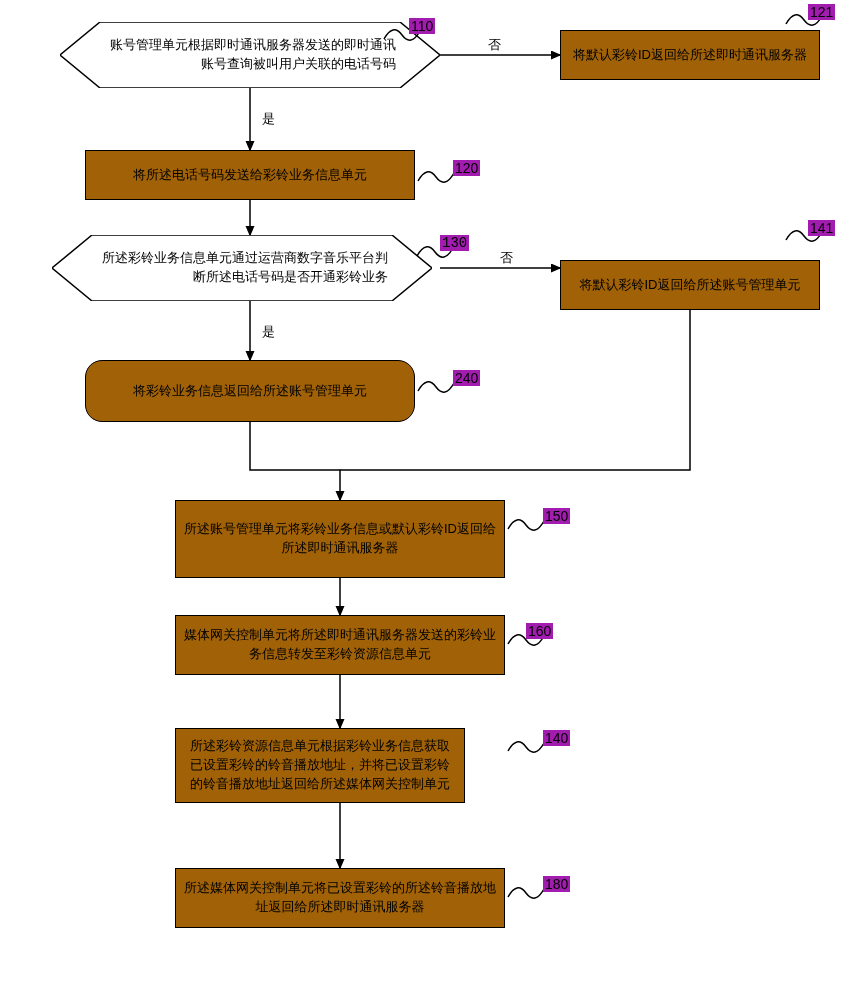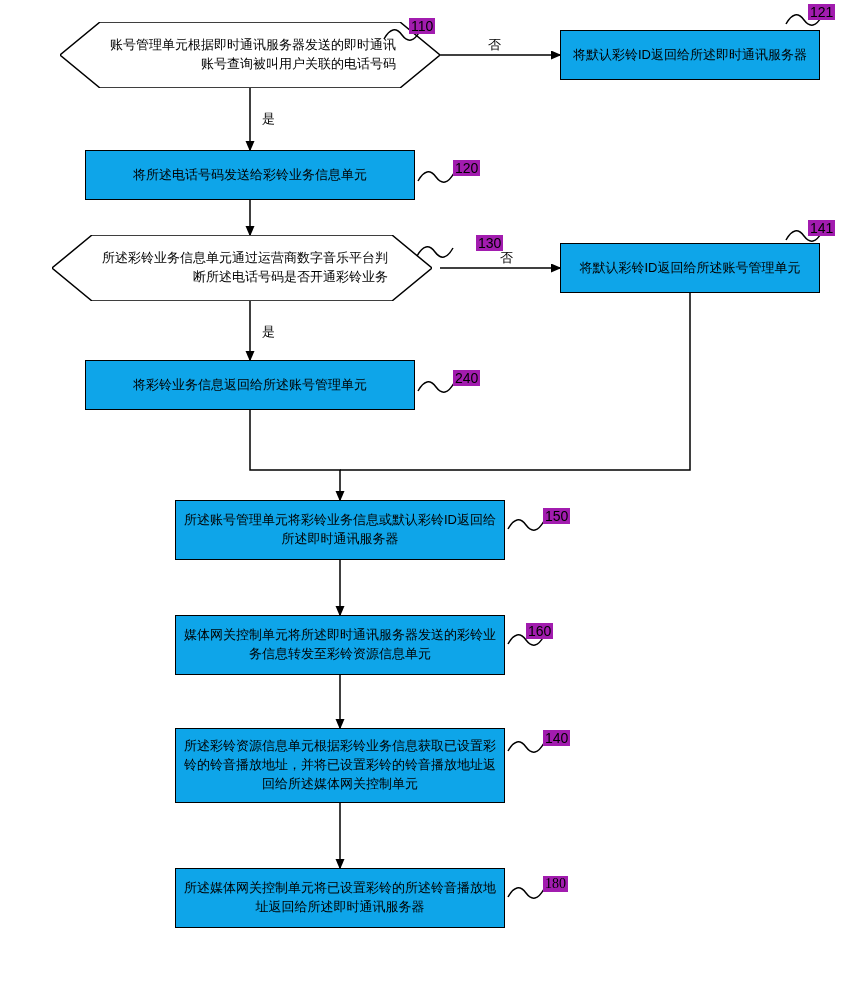--- a/index.html
+++ b/index.html
@@ -13,21 +13,21 @@
   }
   #canvas {
     position: relative;
     width: 860px;
     height: 1000px;
     margin: 0 auto;
   }
   .box {
     position: absolute;
     border: 1.5px solid #000;
-    background: #0ea5e9;
+    background: #a16207;
     display: flex;
     align-items: center;
     justify-content: center;
     text-align: center;
     padding: 4px 8px;
     line-height: 1.45;
   }
   .diamond-wrap {
     position: absolute;
   }
@@ -143,68 +143,68 @@
   <svg class="tilde" style="left:417px; top:167px;" width="38" height="20" viewBox="0 0 38 20">
     <path d="M1 14 Q 10 -2, 19 10 T 37 6" stroke="#000" stroke-width="1.5" fill="none"></path>
   </svg>
 
   <div class="diamond-wrap" style="left:52px; top:235px; width:380px; height:66px;">
     <svg class="diamond-shape" viewBox="0 0 380 66" preserveAspectRatio="none">
       <polygon points="0,33 40,0 340,0 380,33 340,66 40,66" fill="#fff" stroke="#000" stroke-width="1.5"></polygon>
     </svg>
     <div class="diamond-text" style="padding:6px 44px;">所述彩铃业务信息单元通过运营商数字音乐平台判断所述电话号码是否开通彩铃业务</div>
   </div>
-  <div class="step-label" style="left:476px; top:235px;">130</div>
+  <div class="step-label" style="left:440px; top:235px;font-family:Liberation Mono, monospace;">130</div>
   <svg class="tilde" style="left:416px; top:242px;" width="38" height="20" viewBox="0 0 38 20">
     <path d="M1 14 Q 10 -2, 19 10 T 37 6" stroke="#000" stroke-width="1.5" fill="none"></path>
   </svg>
   <div class="edge-label" style="left:500px; top:249px;">否</div>
   <div class="edge-label" style="left:262px; top:323px;">是</div>
 
-  <div class="box" style="left:560px; top:243px; width:260px; height:50px;padding-left:8px;">
+  <div class="box" style="left:560px; top:260px; width:260px; height:50px;padding-left:8px;">
     <span>将默认彩铃ID返回给所述账号管理单元</span>
   </div>
   <div class="step-label" style="left:808px; top:220px;">141</div>
   <svg class="tilde" style="left:785px; top:226px;" width="38" height="20" viewBox="0 0 38 20">
     <path d="M1 14 Q 10 -2, 19 10 T 37 6" stroke="#000" stroke-width="1.5" fill="none"></path>
   </svg>
 
-  <div class="box" style="left:85px; top:360px; width:330px; height:50px;">
+  <div class="box" style="left:85px; top:360px; width:330px; height:62px;border-radius:17px;">
     <span>将彩铃业务信息返回给所述账号管理单元</span>
   </div>
   <div class="step-label" style="left:453px; top:370px;">240</div>
   <svg class="tilde" style="left:417px; top:377px;" width="38" height="20" viewBox="0 0 38 20">
     <path d="M1 14 Q 10 -2, 19 10 T 37 6" stroke="#000" stroke-width="1.5" fill="none"></path>
   </svg>
 
-  <div class="box" style="left:175px; top:500px; width:330px; height:60px;">
+  <div class="box" style="left:175px; top:500px; width:330px; height:78px;">
     <span>所述账号管理单元将彩铃业务信息或默认彩铃ID返回给所述即时通讯服务器</span>
   </div>
   <div class="step-label" style="left:543px; top:508px;">150</div>
   <svg class="tilde" style="left:507px; top:515px;" width="38" height="20" viewBox="0 0 38 20">
     <path d="M1 14 Q 10 -2, 19 10 T 37 6" stroke="#000" stroke-width="1.5" fill="none"></path>
   </svg>
 
   <div class="box" style="left:175px; top:615px; width:330px; height:60px;">
     <span>媒体网关控制单元将所述即时通讯服务器发送的彩铃业务信息转发至彩铃资源信息单元</span>
   </div>
   <div class="step-label" style="left:526px; top:623px;">160</div>
   <svg class="tilde" style="left:507px; top:630px;" width="38" height="20" viewBox="0 0 38 20">
     <path d="M1 14 Q 10 -2, 19 10 T 37 6" stroke="#000" stroke-width="1.5" fill="none"></path>
   </svg>
 
-  <div class="box" style="left:175px; top:728px; width:330px; height:75px;">
+  <div class="box" style="left:175px; top:728px; width:290px; height:75px;">
     <span>所述彩铃资源信息单元根据彩铃业务信息获取已设置彩铃的铃音播放地址，并将已设置彩铃的铃音播放地址返回给所述媒体网关控制单元</span>
   </div>
   <div class="step-label" style="left:543px; top:730px;">140</div>
   <svg class="tilde" style="left:507px; top:737px;" width="38" height="20" viewBox="0 0 38 20">
     <path d="M1 14 Q 10 -2, 19 10 T 37 6" stroke="#000" stroke-width="1.5" fill="none"></path>
   </svg>
 
   <div class="box" style="left:175px; top:868px; width:330px; height:60px;">
     <span>所述媒体网关控制单元将已设置彩铃的所述铃音播放地址返回给所述即时通讯服务器</span>
   </div>
-  <div class="step-label" style="left:543px; top:876px;font-family:Liberation Serif, serif;">180</div>
+  <div class="step-label" style="left:543px; top:876px;">180</div>
   <svg class="tilde" style="left:507px; top:883px;" width="38" height="20" viewBox="0 0 38 20">
     <path d="M1 14 Q 10 -2, 19 10 T 37 6" stroke="#000" stroke-width="1.5" fill="none"></path>
   </svg>
 
 </div>
 
 </body></html>

